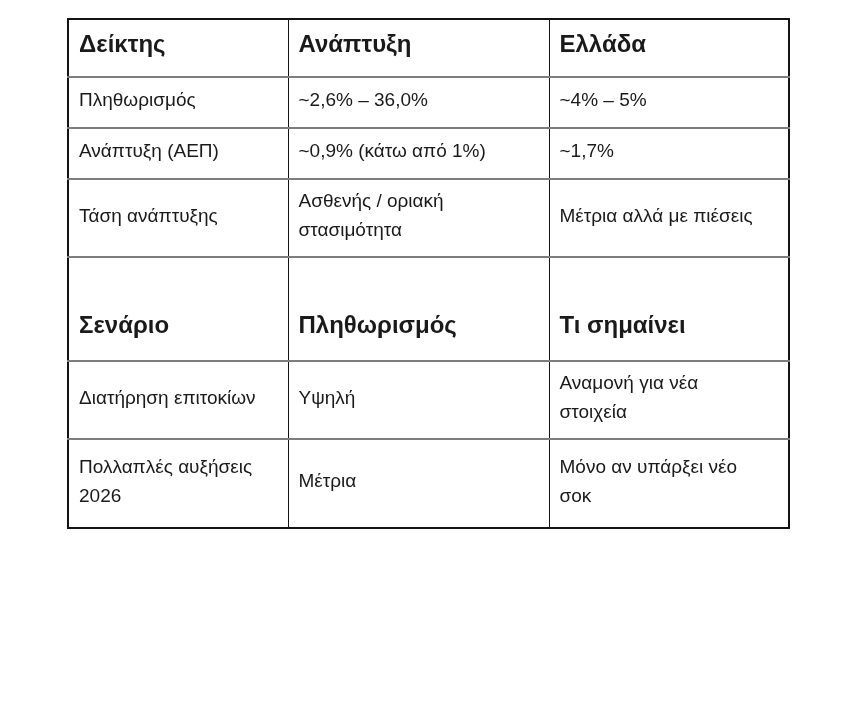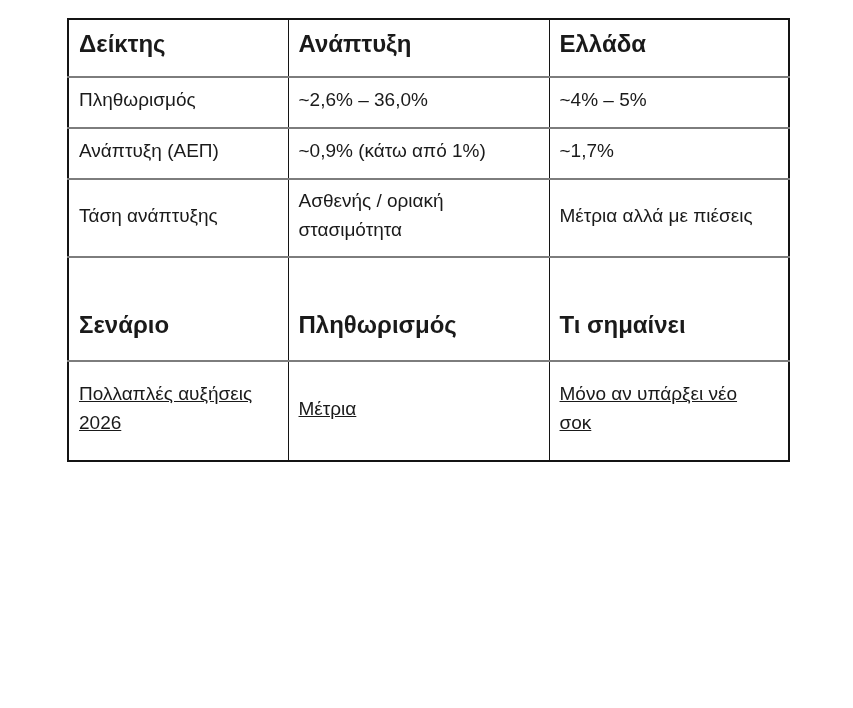--- a/index.html
+++ b/index.html
@@ -45,21 +45,21 @@
   th{font-weight:bold;font-size:24px;}
   tr.r-head1{height:58px;}
   tr.r-head1 th{padding-bottom:10px;}
   tr.r-a{height:51px;}
   tr.r-b{height:82px;}
   tr.r-c{height:78px;border-radius:27px;}
   tr.r-head2{height:104px;}
   tr.r-head2 th{vertical-align:bottom;padding-bottom:21px;}
   tr.r-d{height:78px;}
   tr.r-e{height:80px;}
-  tr.r-f{height:100px;text-decoration:underline;}
+  tr.r-f{height:89px;}
 </style>
 </head>
 <body>
 
 <div class="page">
   <table class="doc-table">
     <colgroup>
       <col class="c1">
       <col class="c2">
       <col class="c3">
@@ -84,20 +84,26 @@
         <td>Τάση ανάπτυξης</td>
         <td>Ασθενής / οριακή
 στασιμότητα</td>
         <td>Μέτρια αλλά με πιέσεις</td>
       </tr>
       <tr class="r-head2">
         <th>Σενάριο</th>
         <th>Πληθωρισμός</th>
         <th>Τι σημαίνει</th>
       </tr>
+      <tr class="r-d">
+        <td>Διατήρηση επιτοκίων</td>
+        <td>Υψηλή</td>
+        <td>Αναμονή για νέα
+στοιχεία</td>
+      </tr>
       <tr class="r-f">
         <td>Πολλαπλές αυξήσεις
 2026</td>
         <td>Μέτρια</td>
         <td>Μόνο αν υπάρξει νέο
 σοκ</td>
       </tr>
     </tbody>
   </table>
 </div>

